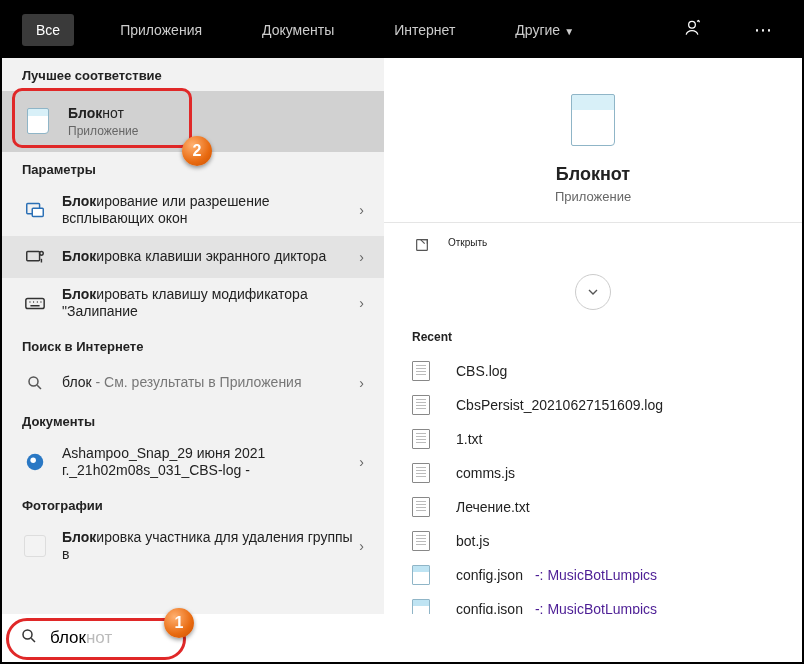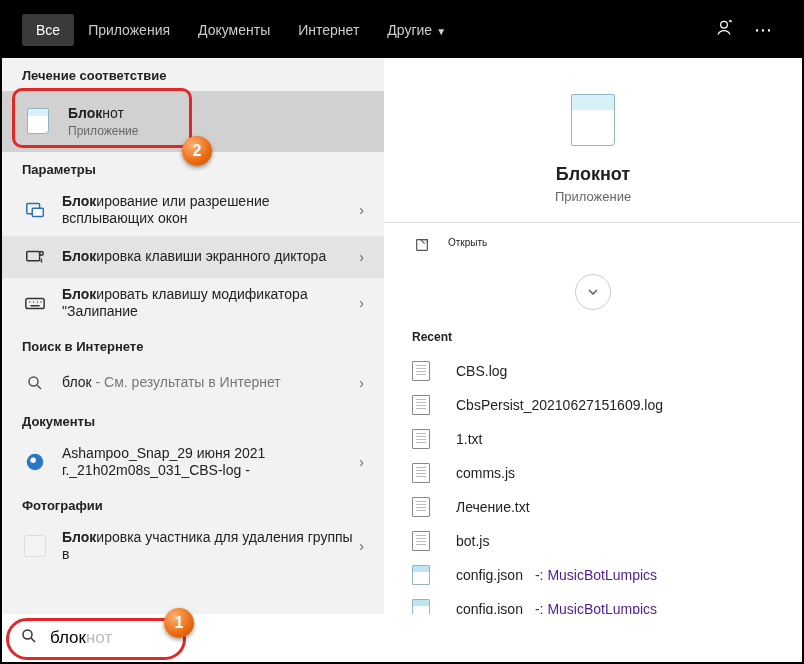--- a/index.html
+++ b/index.html
@@ -1,17 +1,17 @@
 <!DOCTYPE html>
 <html><head>
 <meta charset="utf-8">
 <style>
   * { box-sizing: border-box; margin: 0; padding: 0; font-family: "Segoe UI", sans-serif; }
   body { background: #1a1a1a; width: 804px; height: 664px; overflow: hidden; border: 2px solid #000; }
-  .topbar { background: #000; height: 56px; display: flex; align-items: center; padding: 0 20px; color: #fff; }
+  .topbar { background: #000; height: 56px; display: flex; align-items: center; padding: 0 20px; color: #fff; gap: 32px; }
   .topbar .tab { padding: 8px 14px; font-size: 14px; color: #ccc; cursor: pointer; border-radius: 3px; }
   .topbar .tab.active { background: #3a3a3a; color: #fff; }
   .topbar .tab .chev { font-size: 10px; margin-left: 4px; }
   .topbar .spacer { flex: 1; }
   .topbar .icon-btn { color: #fff; padding: 8px 10px; font-size: 18px; cursor: pointer; }
   .main { display: flex; height: calc(100% - 56px - 48px); background: #f2f2f2; }
   .left { width: 382px; background: #f2f2f2; overflow-y: auto; display: flex; flex-direction: column; }
   .right { flex: 1; background: #fff; overflow-y: auto; padding: 0 20px 20px 20px; }
   .section-header { font-size: 13px; font-weight: 600; color: #222; padding: 10px 20px 8px 20px; }
   .result-row { display: flex; align-items: center; padding: 8px 14px 8px 20px; cursor: pointer; position: relative; }
@@ -64,21 +64,21 @@
         <path d="M5 20c1-4 5-5 7-5s6 1 7 5"></path>
         <path d="M18 4l2-1 1 2"></path>
       </svg>
   </div>
   <div class="icon-btn">⋯</div>
 </div>
 
 <div class="main">
 
   <div class="left">
-    <div class="section-header">Лечение соответствие</div>
+    <div class="section-header">Лучшее соответствие</div>
     <div class="result-row best-row selected">
       <div class="ricon">
           <div class="notepad-icon">
             <div class="page"></div>
           </div>
         </div>
       <div class="rtext">
         <div class="title"><b>Блок</b><span>нот</span></div>
         <div class="sub">Приложение</div>
       </div>
@@ -128,21 +128,21 @@
 
     <div class="section-header">Поиск в Интернете</div>
     <div class="result-row">
       <div class="ricon">
         <svg width="18" height="18" viewBox="0 0 24 24" fill="none" stroke="#555" stroke-width="2">
             <circle cx="10" cy="10" r="6"></circle>
             <path d="M20 20l-5-5"></path>
           </svg>
       </div>
       <div class="rtext">
-          <div class="title"><span>блок</span><span style="color:#777"> - См. результаты в Интернет</span></div>
+          <div class="title"><span>блок</span><span style="color:#777"> - См. результаты в Приложения</span></div>
         </div>
       <div class="chev">›</div>
     </div>
 
     <div class="section-header">Документы</div>
     <div class="result-row">
       <div class="ricon">
         <svg width="22" height="22" viewBox="0 0 24 24">
             <circle cx="12" cy="12" r="9" fill="#2a78c4"></circle>
             <circle cx="10" cy="10" r="3" fill="#fff"></circle>

